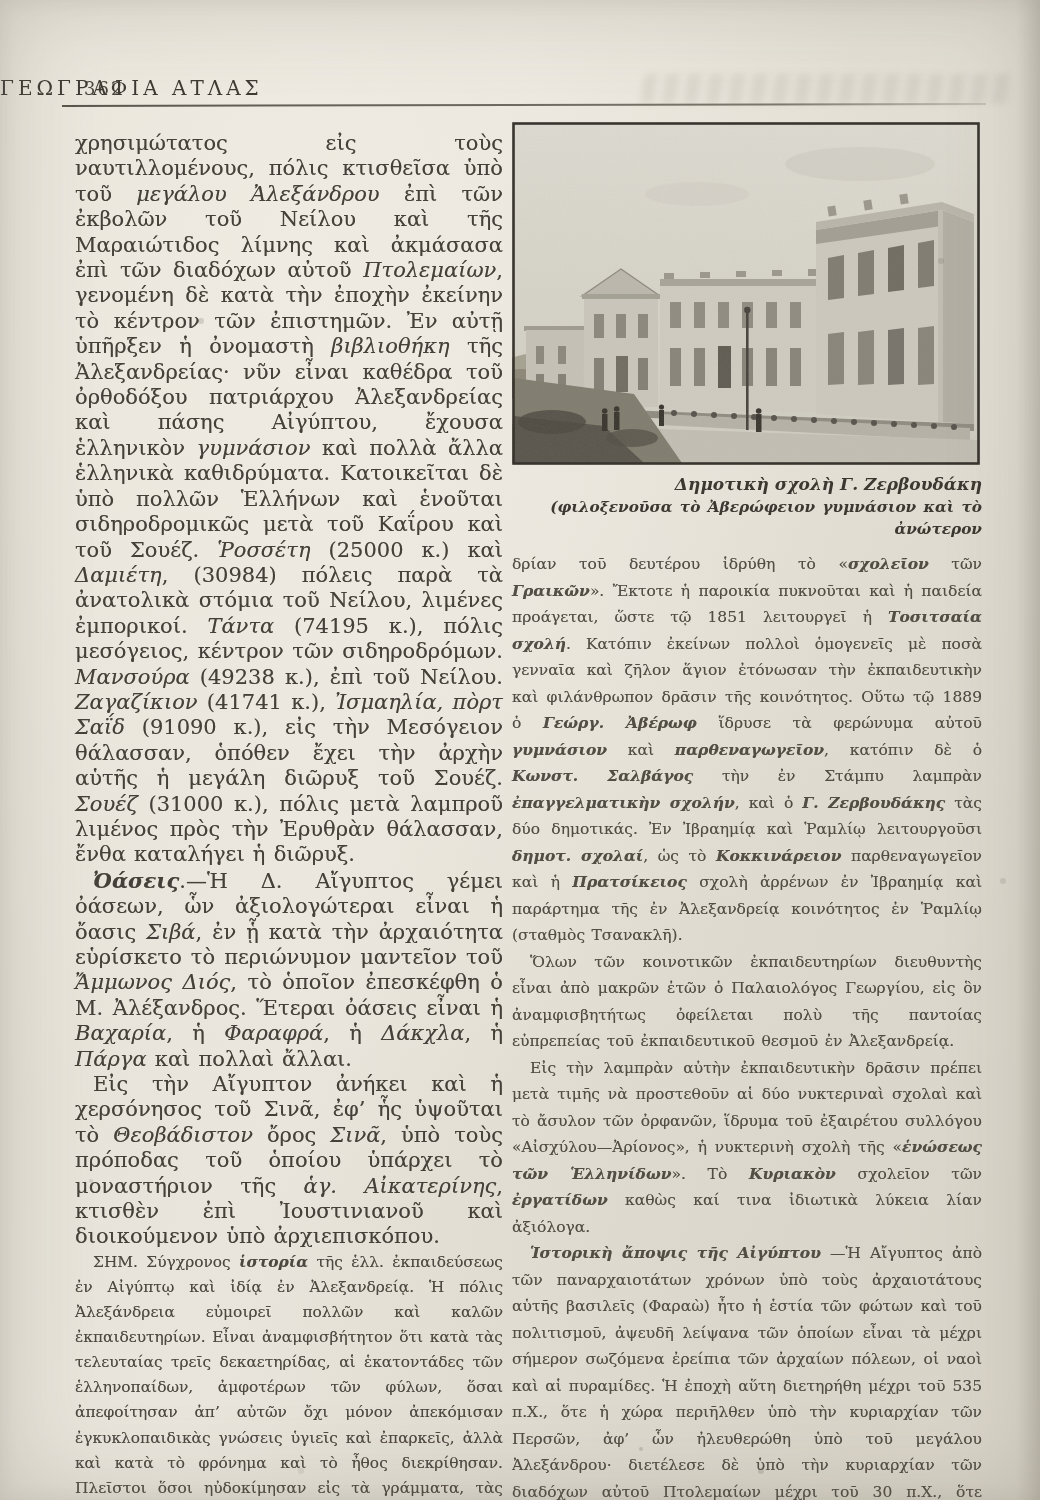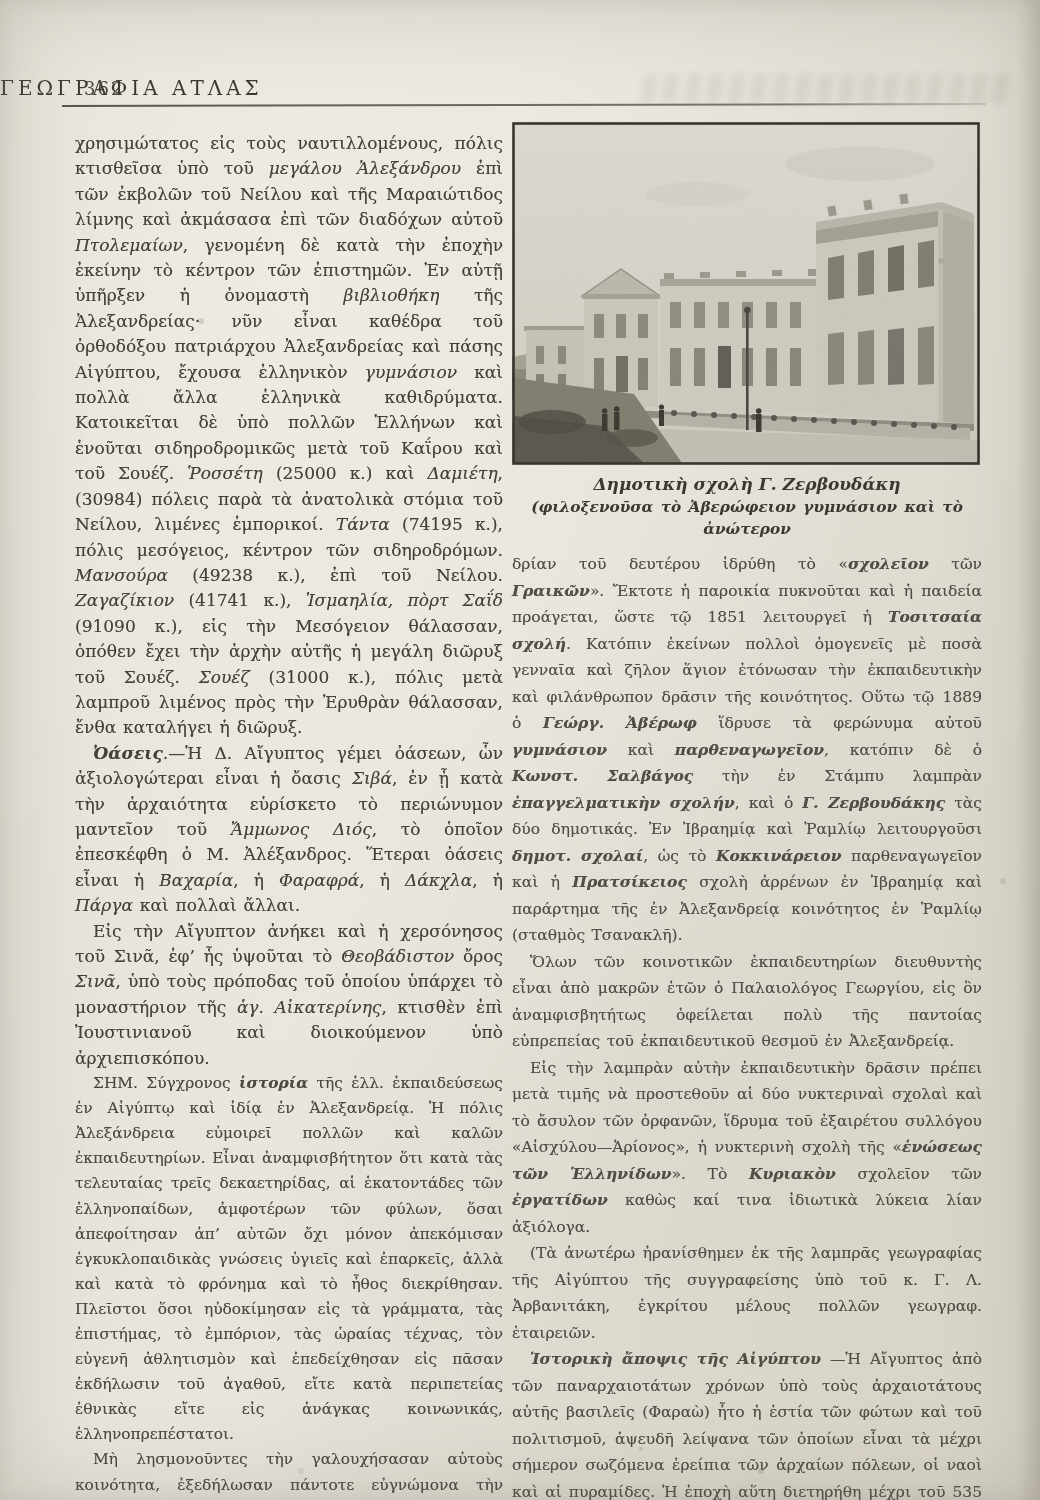--- a/index.html
+++ b/index.html
@@ -28,30 +28,30 @@
   .specks{position:absolute;left:0;top:0;width:2px;height:2px;background:transparent;border-radius:50%;
     box-shadow:200px 320px 0 2px rgba(85,79,68,.18), 940px 260px 0 2px rgba(85,79,68,.16),
       420px 980px 0 1px rgba(85,79,68,.2), 760px 1470px 0 2px rgba(85,79,68,.18),
       90px 1180px 0 1px rgba(85,79,68,.16), 1002px 880px 0 2px rgba(85,79,68,.14),
       640px 1448px 0 1px rgba(85,79,68,.2), 300px 1470px 0 2px rgba(85,79,68,.1);}
   
   .col{position:absolute;text-align:justify;}
   .col-left{left:75px;top:131px;width:428px;}
   .col-right{left:512px;top:122px;width:470px;}
   .para{margin:0;word-spacing:1.5px;text-shadow:0 0 .5px rgba(72,66,58,.45);}
-  .col-left .para.normal{font-size:17px;line-height:25.4px;color:#45413a;}
+  .col-left .para.normal{font-size:21px;line-height:25.4px;color:#45413a;}
   .col-left .para.small{font-size:15.4px;line-height:25.1px;color:#4d4841;}
   .col-right .para{font-size:15.5px;line-height:26.5px;color:#524d45;}
   .para.indent{text-indent:18px;}
   .run-i{font-style:italic;}
   .run-bi{font-weight:bold;font-style:italic;}
   
   .figure{margin:0;}
   .photo-wrap{width:468px;height:343px;}
-  .caption{margin-top:7px;text-align:center;color:#3b3831;font-weight:bold;font-style:italic;}
+  .caption{margin-top:7px;text-align:right;color:#3b3831;font-weight:bold;font-style:italic;}
   .caption .c1{font-size:17px;line-height:24px;}
   .caption .c2,.caption .c3{font-size:15.3px;line-height:22px;word-spacing:2px;}
   .body-text{margin-top:11px;}
 </style>
 </head>
 <body>
 
 <div class="page">
 
   <div class="pagenum">362</div>
@@ -194,20 +194,19 @@
       </div>
       <figcaption class="caption">
         <div class="c1">Δημοτικὴ σχολὴ Γ. Ζερβουδάκη</div>
         <div class="c2">(φιλοξενοῦσα τὸ Ἀβερώφειον γυμνάσιον καὶ τὸ ἀνώτερον</div>
       </figcaption>
     </figure>
     <div class="body-text">
         <p class="para small noindent"><span class="run">δρίαν τοῦ δευτέρου ἱδρύθη τὸ «</span><span class="run-bi">σχολεῖον</span><span class="run"> τῶν </span><span class="run-bi">Γραικῶν</span><span class="run">». Ἔκτοτε ἡ παροικία πυκνοῦται καὶ ἡ παιδεία προάγεται, ὥστε τῷ 1851 λειτουργεῖ ἡ </span><span class="run-bi">Τοσιτσαία σχολή</span><span class="run">. Κατόπιν ἐκείνων πολλοὶ ὁμογενεῖς μὲ ποσὰ γενναῖα καὶ ζῆλον ἅγιον ἐτόνωσαν τὴν ἐκπαιδευτικὴν καὶ φιλάνθρωπον δρᾶσιν τῆς κοινότητος. Οὕτω τῷ 1889 ὁ </span><span class="run-bi">Γεώργ. Ἀβέρωφ</span><span class="run"> ἵδρυσε τὰ φερώνυμα αὐτοῦ </span><span class="run-bi">γυμνάσιον</span><span class="run"> καὶ </span><span class="run-bi">παρθεναγωγεῖον</span><span class="run">, κατόπιν δὲ ὁ </span><span class="run-bi">Κωνστ. Σαλβάγος</span><span class="run"> τὴν ἐν Στάμπυ λαμπρὰν </span><span class="run-bi">ἐπαγγελματικὴν σχολήν</span><span class="run">, καὶ ὁ </span><span class="run-bi">Γ. Ζερβουδάκης</span><span class="run"> τὰς δύο δημοτικάς. Ἐν Ἰβραημίᾳ καὶ Ῥαμλίῳ λειτουργοῦσι </span><span class="run-bi">δημοτ. σχολαί</span><span class="run">, ὡς τὸ </span><span class="run-bi">Κοκκινάρειον</span><span class="run"> παρθεναγωγεῖον καὶ ἡ </span><span class="run-bi">Πρατσίκειος</span><span class="run"> σχολὴ ἀρρένων ἐν Ἰβραημίᾳ καὶ παράρτημα τῆς ἐν Ἀλεξανδρείᾳ κοινότητος ἐν Ῥαμλίῳ (σταθμὸς Τσανακλῆ).</span></p>
         <p class="para small indent"><span class="run">Ὅλων τῶν κοινοτικῶν ἐκπαιδευτηρίων διευθυντὴς εἶναι ἀπὸ μακρῶν ἐτῶν ὁ Παλαιολόγος Γεωργίου, εἰς ὃν ἀναμφισβητήτως ὀφείλεται πολὺ τῆς παντοίας εὐπρεπείας τοῦ ἐκπαιδευτικοῦ θεσμοῦ ἐν Ἀλεξανδρείᾳ.</span></p>
         <p class="para small indent"><span class="run">Εἰς τὴν λαμπρὰν αὐτὴν ἐκπαιδευτικὴν δρᾶσιν πρέπει μετὰ τιμῆς νὰ προστεθοῦν αἱ δύο νυκτεριναὶ σχολαὶ καὶ τὸ ἄσυλον τῶν ὀρφανῶν, ἵδρυμα τοῦ ἐξαιρέτου συλλόγου «Αἰσχύλου—Ἀρίονος», ἡ νυκτερινὴ σχολὴ τῆς «</span><span class="run-bi">ἑνώσεως τῶν Ἑλληνίδων</span><span class="run">». Τὸ </span><span class="run-bi">Κυριακὸν</span><span class="run"> σχολεῖον τῶν </span><span class="run-bi">ἐργατίδων</span><span class="run"> καθὼς καί τινα ἰδιωτικὰ λύκεια λίαν ἀξιόλογα.</span></p>
-        <p class="para small indent"><span class="run">(Τὰ ἀνωτέρω ἠρανίσθημεν ἐκ τῆς λαμπρᾶς γεωγραφίας τῆς Αἰγύπτου τῆς συγγραφείσης ὑπὸ τοῦ κ. Γ. Λ. Ἀρβανιτάκη, ἐγκρίτου μέλους πολλῶν γεωγραφ. ἑταιρειῶν.</span></p>
         <p class="para small indent"><span class="run-bi">Ἱστορικὴ ἄποψις τῆς Αἰγύπτου</span><span class="run"> —Ἡ Αἴγυπτος ἀπὸ τῶν παναρχαιοτάτων χρόνων ὑπὸ τοὺς ἀρχαιοτάτους αὑτῆς βασιλεῖς (Φαραὼ) ἦτο ἡ ἑστία τῶν φώτων καὶ τοῦ πολιτισμοῦ, ἀψευδῆ λείψανα τῶν ὁποίων εἶναι τὰ μέχρι σήμερον σωζόμενα ἐρείπια τῶν ἀρχαίων πόλεων, οἱ ναοὶ καὶ αἱ πυραμίδες. Ἡ ἐποχὴ αὕτη διετηρήθη μέχρι τοῦ 535 π.Χ., ὅτε ἡ χώρα περιῆλθεν ὑπὸ τὴν κυριαρχίαν τῶν Περσῶν, ἀφ’ ὧν ἠλευθερώθη ὑπὸ τοῦ μεγάλου Ἀλεξάνδρου· διετέλεσε δὲ ὑπὸ τὴν κυριαρχίαν τῶν διαδόχων αὐτοῦ Πτολεμαίων μέχρι τοῦ 30 π.Χ., ὅτε ἐγένετο ἐπαρχία ῥωμαϊκή. Μετέπειτα τῷ 640 μ.Χ. κατεκτήθη διαδοχικῶς ὑπὸ τῶν Ἀράβων καὶ τῶν Τούρκων καὶ τῷ 1811 ἐκηρύχθη ἡγεμονία ὑποτελὴς εἰς τὸν σουλτᾶνον· διετέλεσε δὲ τοιαύτη μέχρι τοῦ 1882 ὅτε κατέλαβον αὐτὴν οἱ Ἄγγλοι συνεπείᾳ τῶν σφαγῶν τῆς Ἀλεξανδρίας καὶ ὑπὸ τὴν ἐπίβλεψιν αὐτῶν κυβερνᾷ ὁ ἀντιβασιλεὺς αὐτῆς (κεδίβης), ὅστις, ὡς εἴπομεν, ἀνεκηρύχθη τελευταῖον βασιλεὺς τῆς Αἰγύπτου ὑπὸ τὴν ἐπωνυμίαν </span></p>
       </div>
   </div>
 
   <div class="edge-shade"></div>
   <div class="specks"></div>
 </div>
 
 </body></html>

